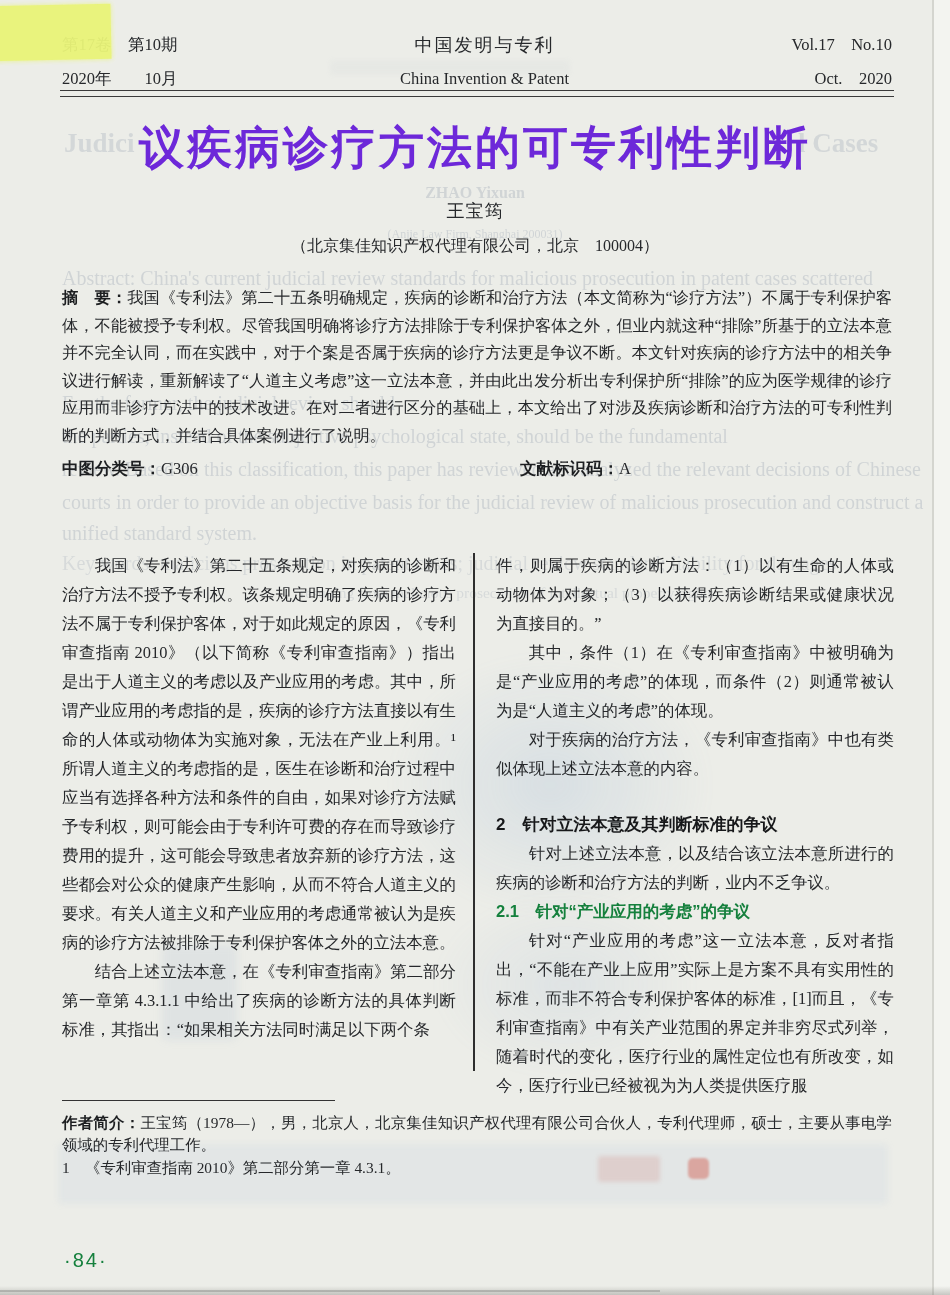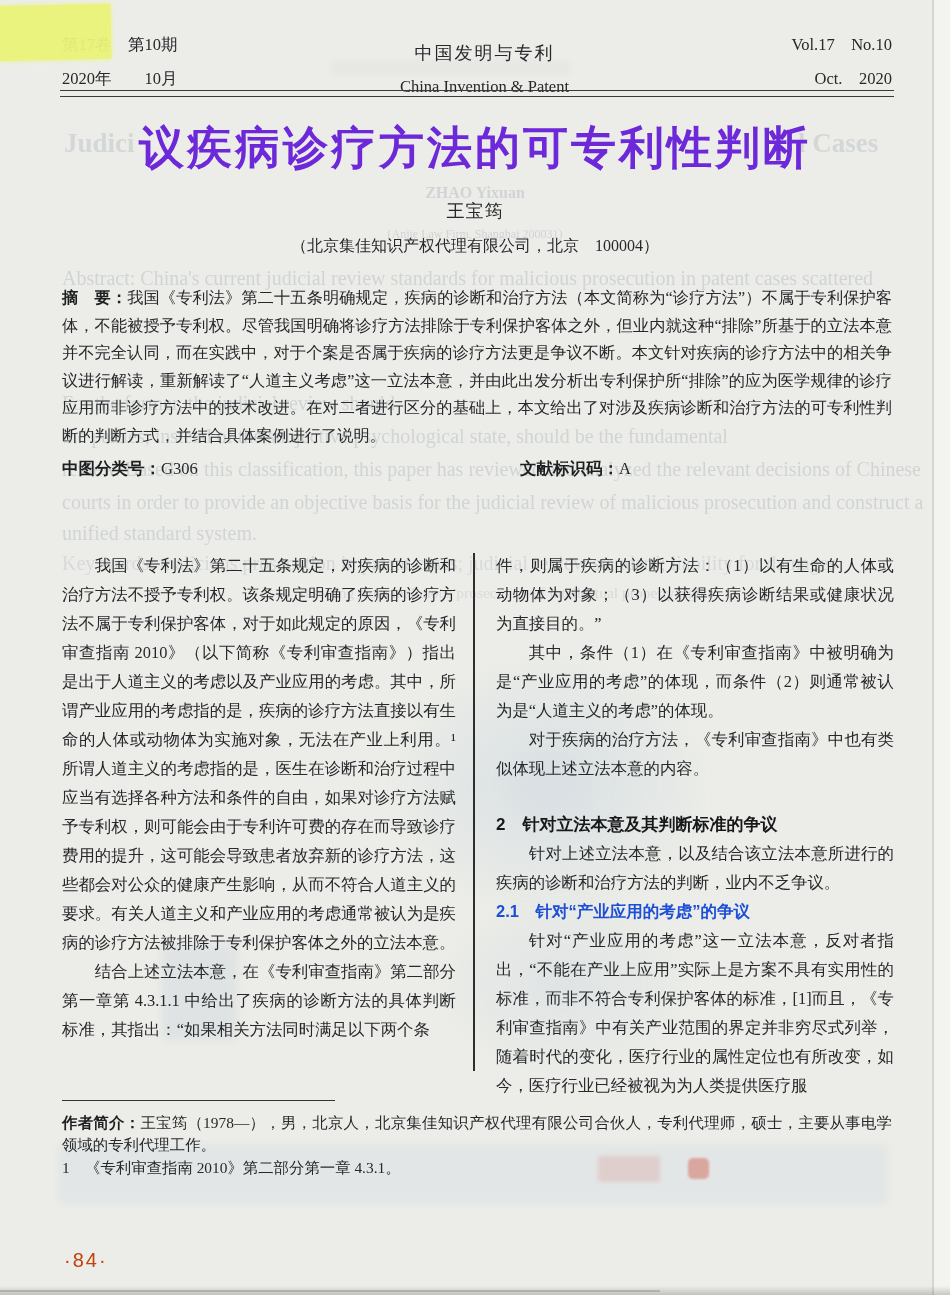--- a/index.html
+++ b/index.html
@@ -25,46 +25,46 @@
   .edge-right-bright{position:absolute;right:0;top:0;bottom:0;width:16px;background:#f3f4f0;z-index:4;}
   .edge-right-line{position:absolute;right:16px;top:0;bottom:0;width:2px;background:rgba(150,150,145,.28);filter:blur(.5px);z-index:4;}
   .edge-bottom{position:absolute;left:0;right:0;bottom:0;height:9px;background:linear-gradient(to bottom,rgba(0,0,0,0),rgba(125,125,120,.38));z-index:4;}
   .edge-bottom-line{position:absolute;left:0;bottom:3px;width:660px;height:2px;background:rgba(110,110,106,.35);filter:blur(.7px);z-index:4;}
   
   .content{position:absolute;inset:0;z-index:2;}
   .journal-header{position:absolute;left:62px;right:58px;top:28px;display:flex;justify-content:space-between;font-size:16.5px;line-height:34px;}
   .jh-left,.jh-right{white-space:nowrap;}
   .jh-right{text-align:right;}
   .jh-center{text-align:center;}
-  .jh-center .cn{font-size:18px;letter-spacing:2px;margin-top:8px;}
+  .jh-center .cn{font-size:18px;letter-spacing:2px;}
   .jh-center .en{font-size:16.5px;}
   .double-rule{position:absolute;left:60px;right:56px;top:90px;height:5px;border-top:1.6px solid #3b3b3b;border-bottom:1.6px solid #3b3b3b;}
   .article-title{position:absolute;left:0;right:0;top:118px;text-align:center;font-size:45px;font-weight:bold;letter-spacing:3px;color:#6d28d9;font-family:"Liberation Serif",serif;}
   .author-name{position:absolute;left:0;right:0;top:199px;text-align:center;font-size:18px;letter-spacing:1px;}
   .affiliation{position:absolute;left:0;right:0;top:236px;text-align:center;font-size:16px;}
   .front-matter{position:absolute;left:62px;right:58px;top:284px;}
   .abstract-p{margin:0;font-size:16.2px;line-height:27.6px;text-align:justify;}
   .label-b{font-family:"Liberation Sans",sans-serif;font-weight:bold;color:#1d1f21;}
   .keywords-line{margin-top:3px;font-size:16.2px;line-height:27px;white-space:nowrap;}
   .keywords-line .kw{margin-right:30px;}
   .class-line{position:relative;margin-top:4px;font-size:16.5px;line-height:27px;}
   .doc-code{position:absolute;left:458px;top:0;}
   .columns{position:absolute;left:62px;right:56px;top:551px;display:flex;justify-content:space-between;}
   .col{width:394px;font-size:16.4px;line-height:29px;text-align:justify;}
   .col-right{width:398px;}
   .col h2{font-size:17px;margin:0;font-family:"Liberation Sans",sans-serif;font-weight:bold;color:#17181a;line-height:29px;}
-  .col h3{font-size:16.5px;margin:0;font-family:"Liberation Sans",sans-serif;font-weight:bold;color:#1d4ed8;line-height:29px;}
+  .col h3{font-size:16.5px;margin:0;font-family:"Liberation Sans",sans-serif;font-weight:bold;color:#15803d;line-height:29px;}
   .col p{margin:0;text-indent:2em;}
   .col p.cont{text-indent:0;}
   .col h2.sec2{margin-top:27px;}
   .column-divider{position:absolute;left:473px;top:553px;height:518px;width:1.6px;background:#2e2e2e;}
   .footnote-rule{position:absolute;left:62px;top:1100px;width:273px;border-top:1.6px solid #333;}
   .footer-block{position:absolute;left:62px;right:58px;top:1112px;font-size:15.4px;line-height:22px;text-align:justify;}
   .footer-block .fn{margin-top:1px;text-align:left;}
-  .page-number{position:absolute;left:64px;top:1249px;font-size:20px;letter-spacing:2px;font-family:"Liberation Sans",sans-serif;color:#c2410c;}
+  .page-number{position:absolute;left:64px;top:1249px;font-size:20px;letter-spacing:2px;font-family:"Liberation Sans",sans-serif;color:#15803d;}
 </style>
 </head>
 <body>
 
 <div class="page">
 
   <div class="ghost-layer">
     <div class="ghost gt-big" style="left:64px;top:128px;">Judici</div>
     <div class="ghost gt-big" style="left:798px;top:128px;">l Cases</div>
     <div class="ghost gt-center" style="top:184px;font-size:16px;font-weight:bold;">ZHAO Yixuan</div>

